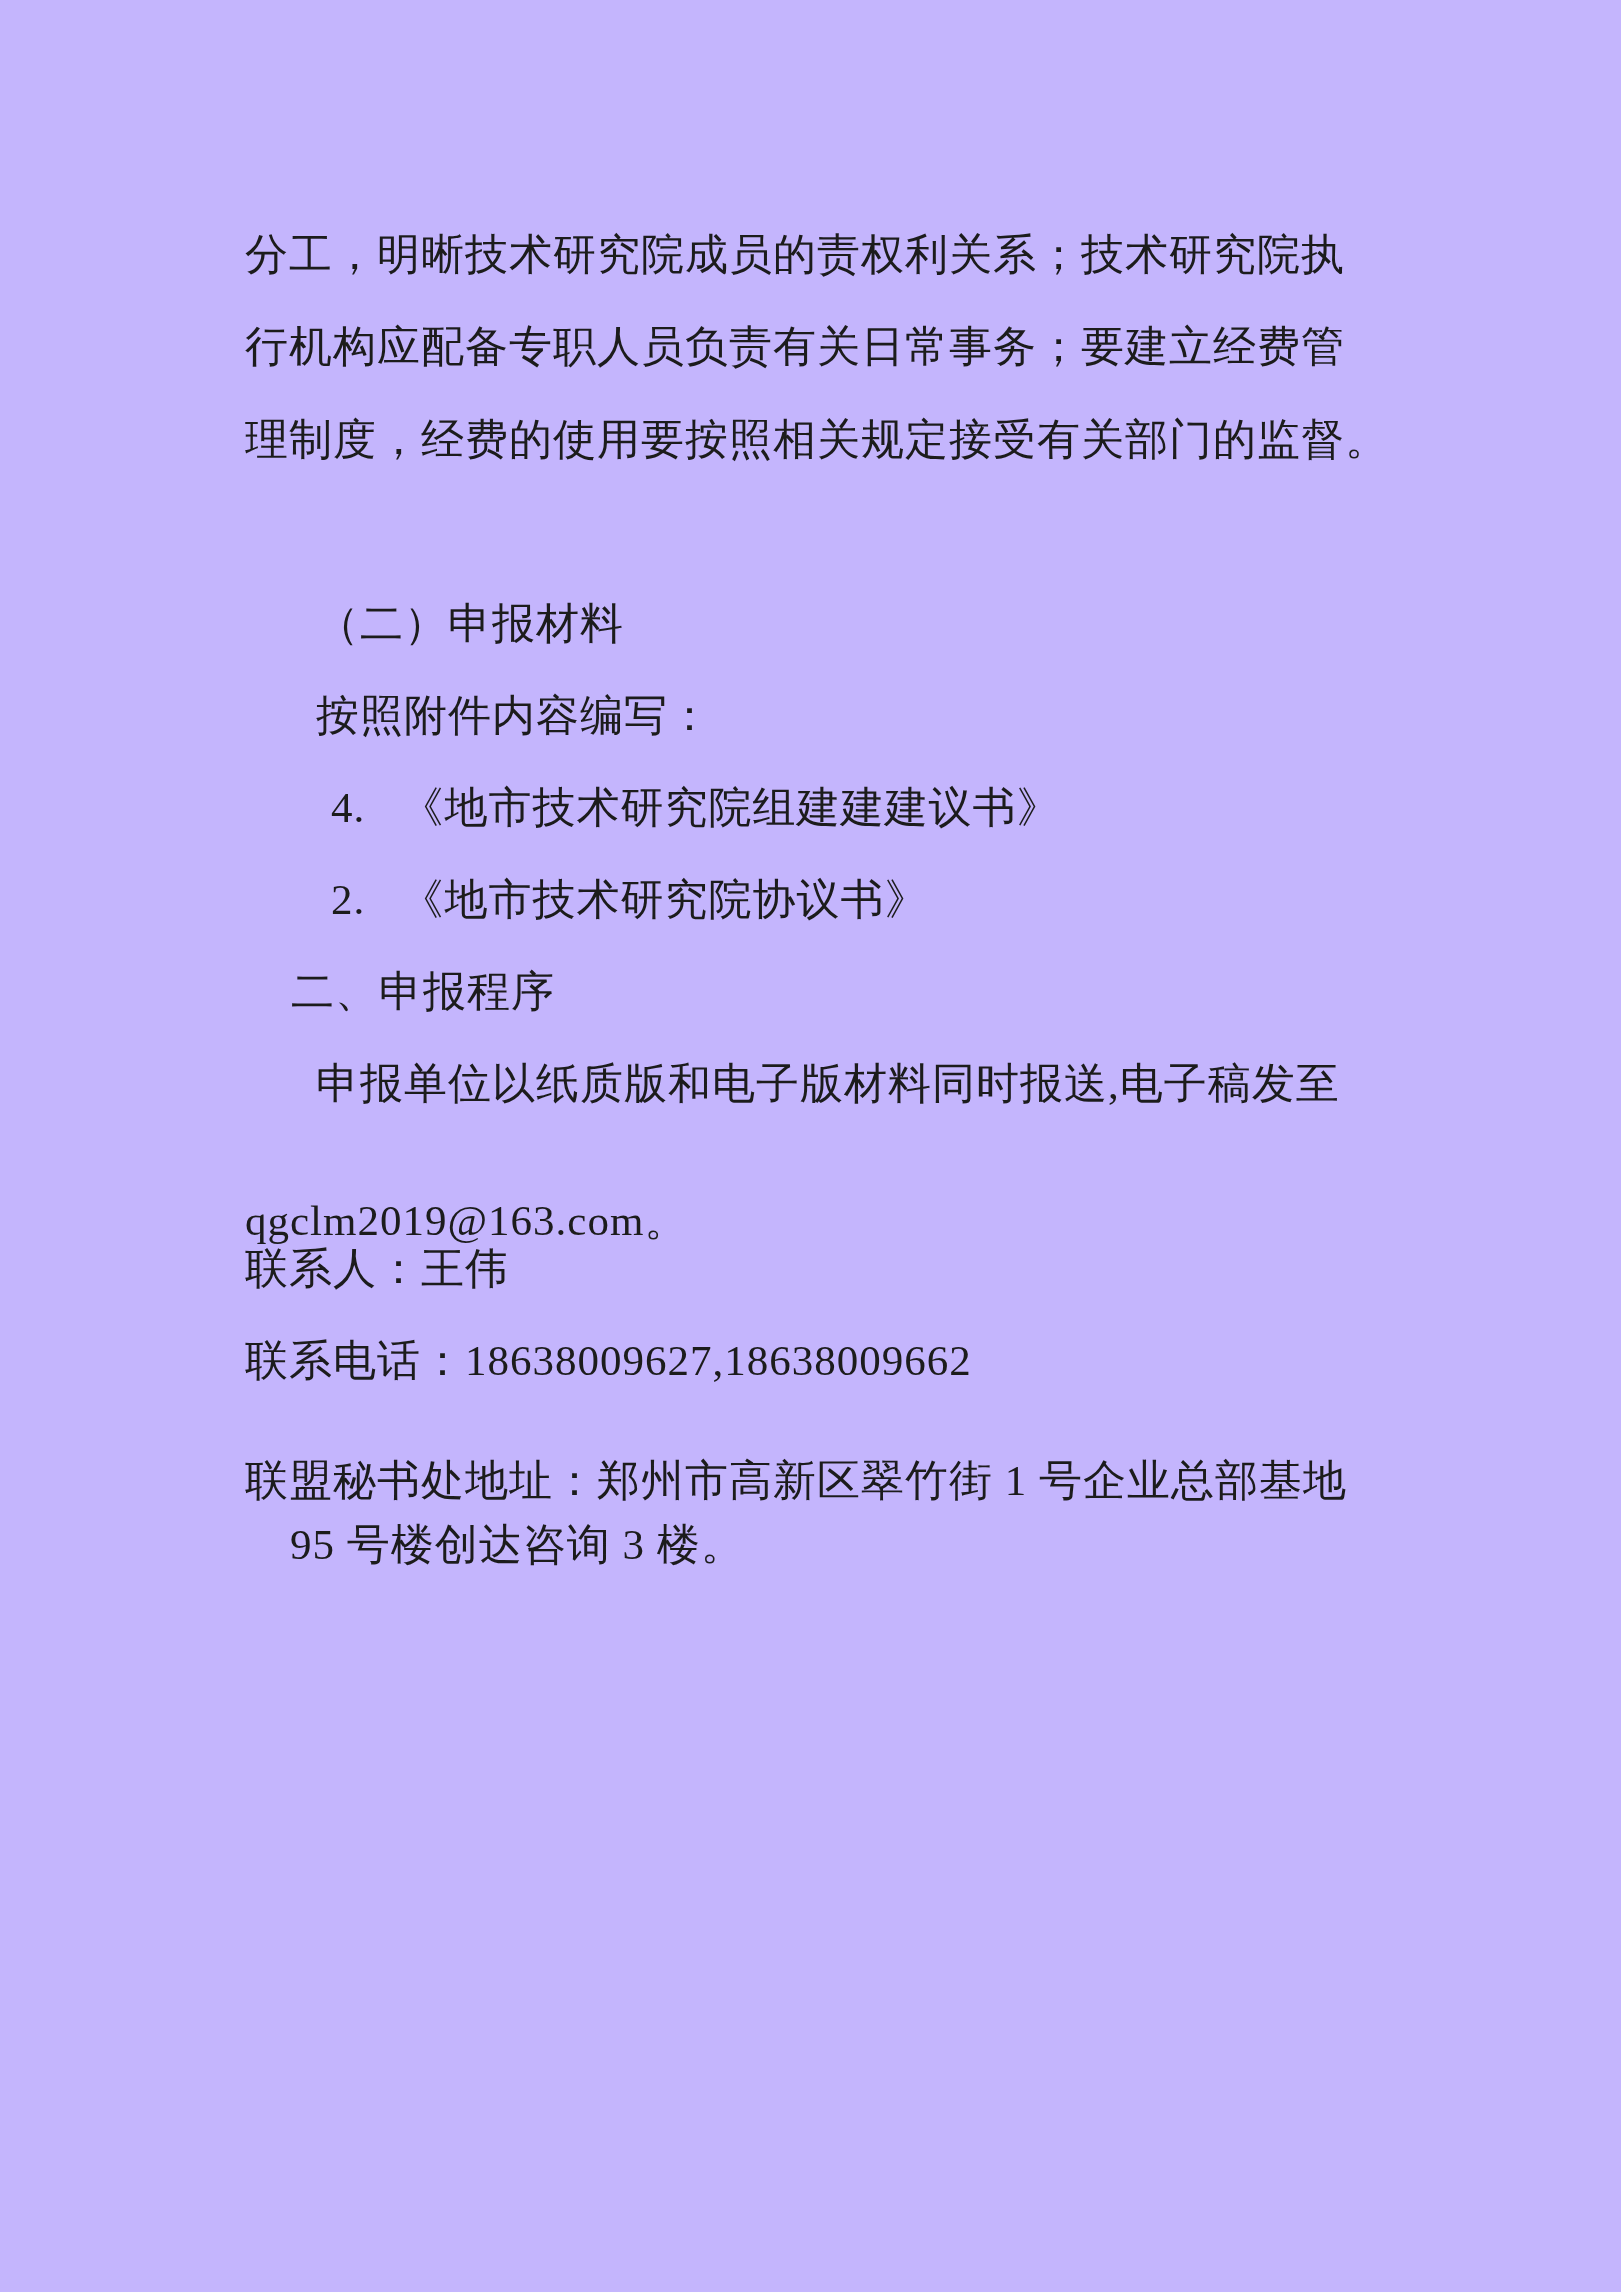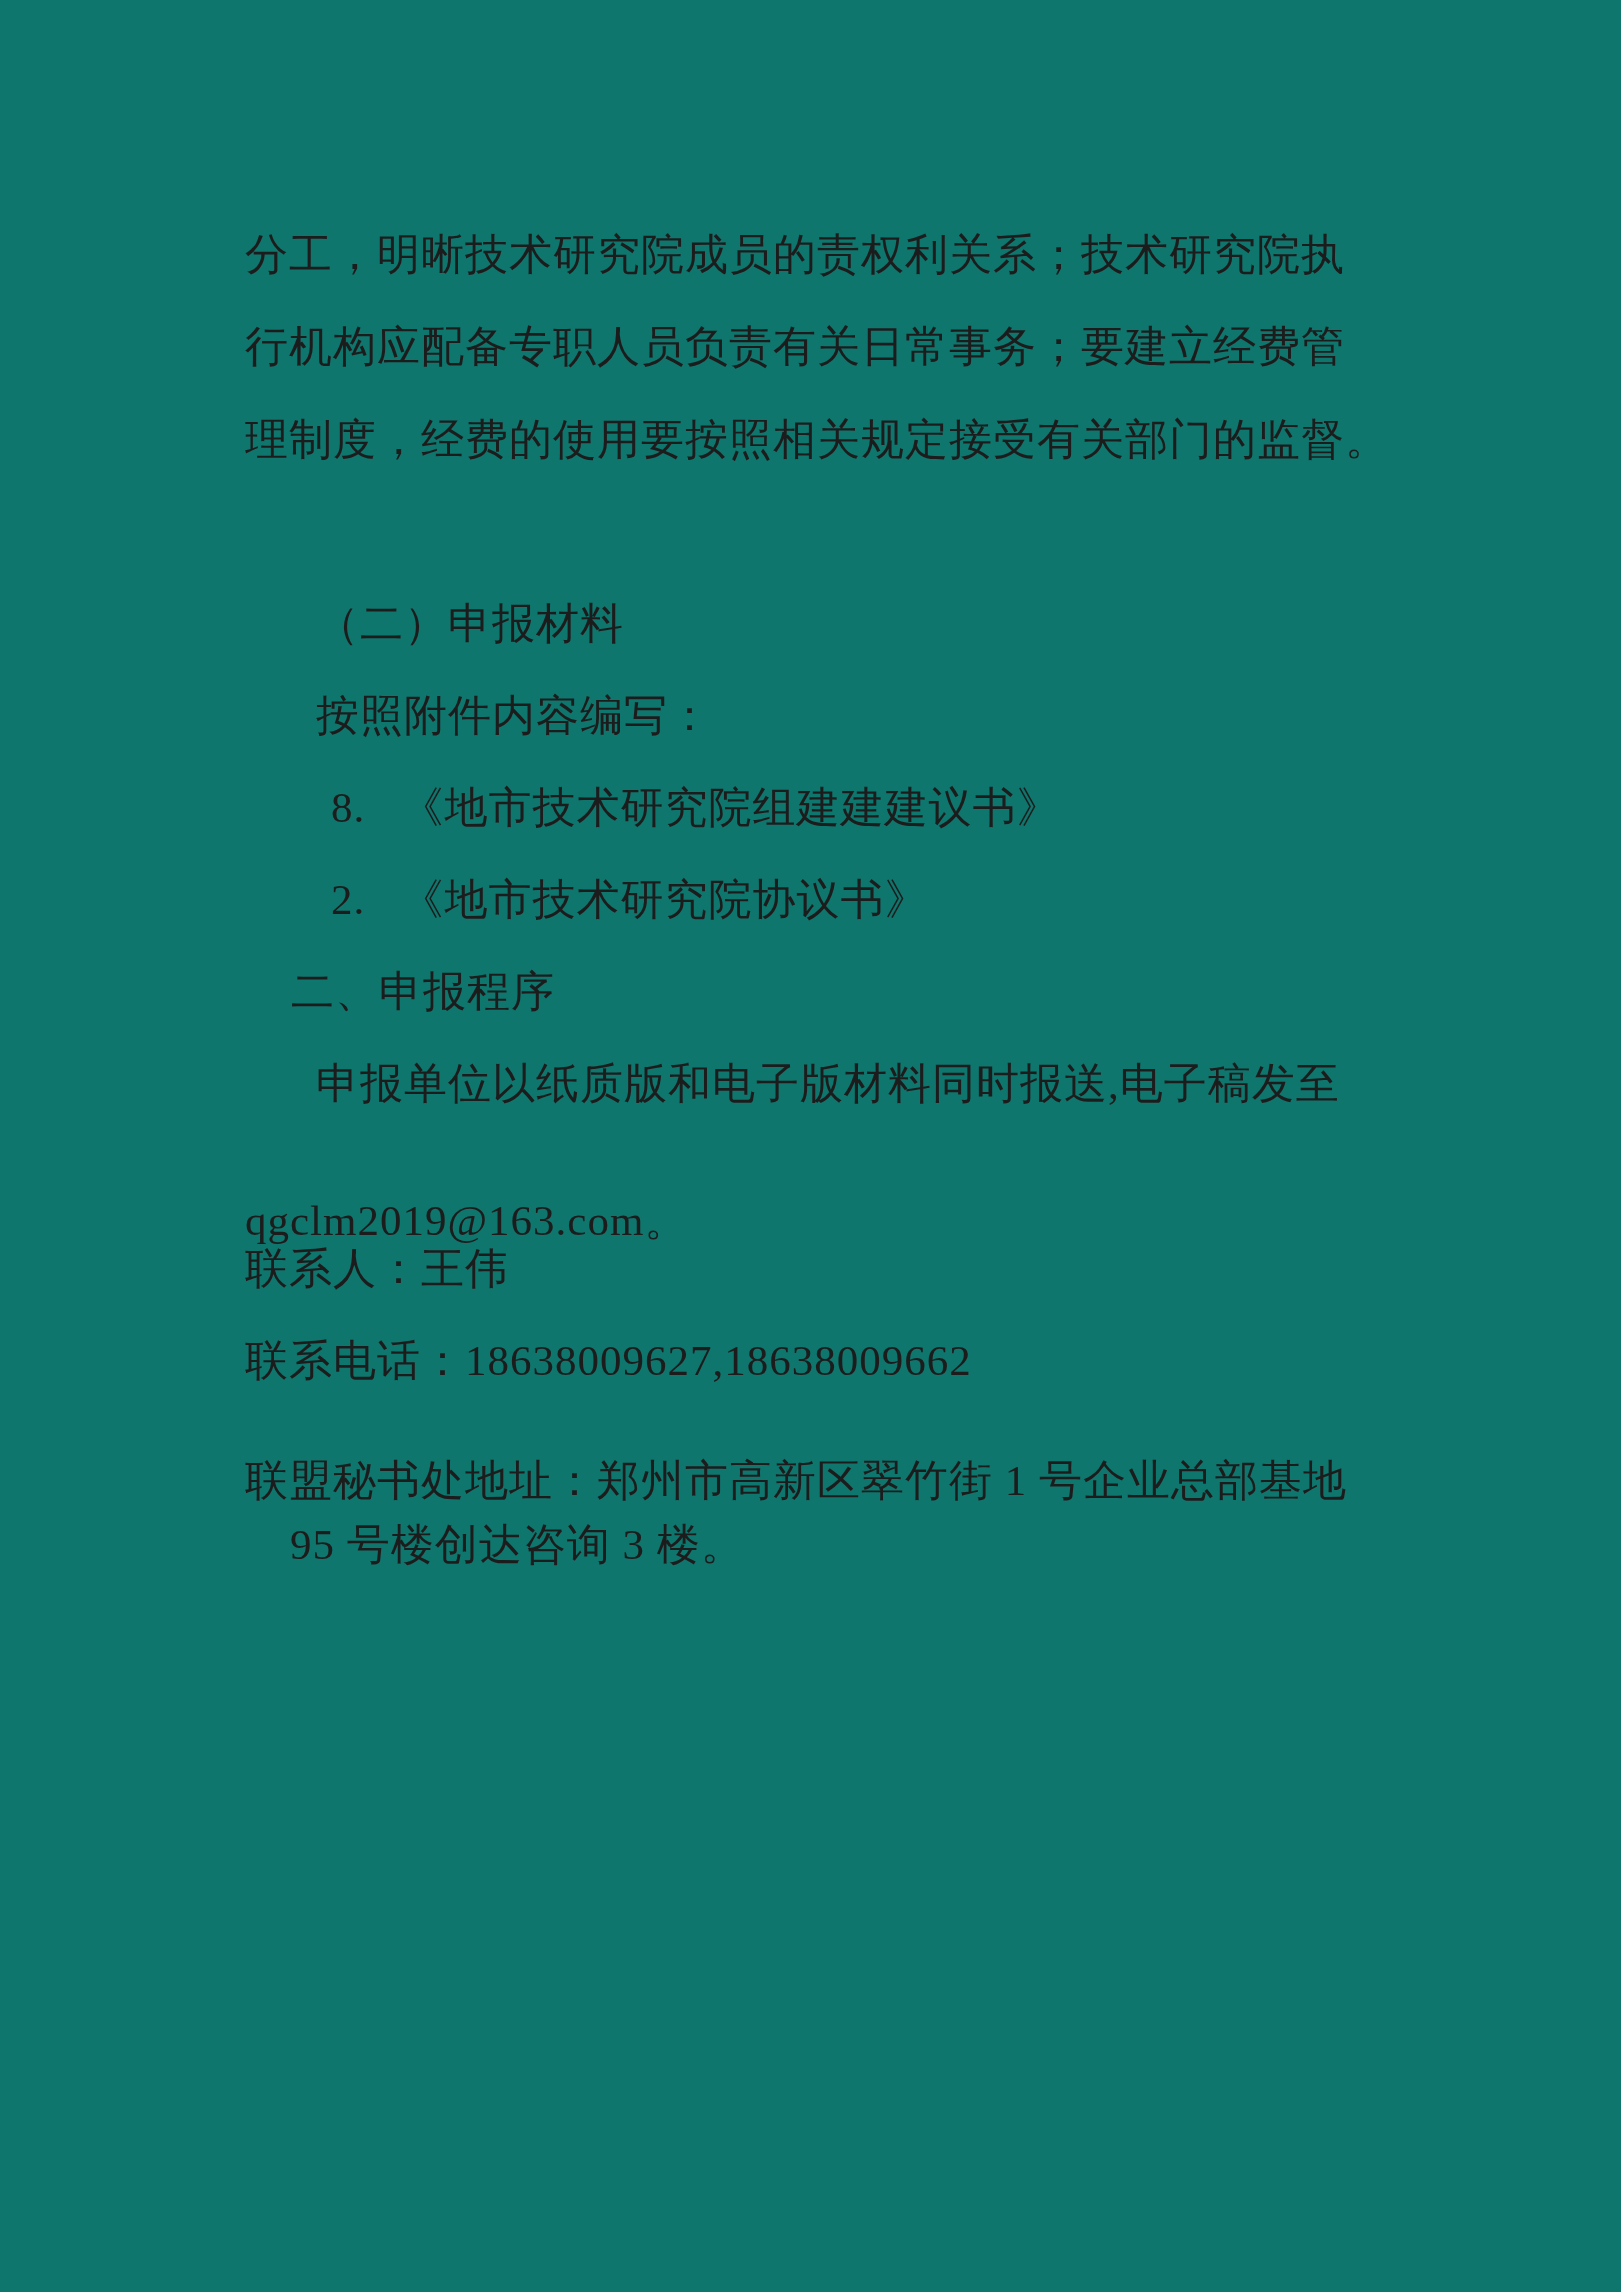--- a/index.html
+++ b/index.html
@@ -4,21 +4,21 @@
 <style>
   html, body {
     margin: 0;
     padding: 0;
     background: #ffffff;
   }
   .page {
     position: relative;
     width: 1621px;
     height: 2293px;
-    background: #0f766e;
+    background: #c4b5fd;
     overflow: hidden;
     font-family: "Liberation Serif", "DejaVu Serif", serif;
     color: #1c1c1c;
   }
   .doc-body {
     position: absolute;
     left: 0;
     top: 0;
     width: 100%;
     height: 100%;
@@ -39,21 +39,21 @@
 </head>
 <body>
 
 <div class="page">
   <div class="doc-body" id="doc-body">
       <div class="text-line kind-body" style="top: 233px;">分工，明晰技术研究院成员的责权利关系；技术研究院执</div>
       <div class="text-line kind-body" style="top: 325px;">行机构应配备专职人员负责有关日常事务；要建立经费管</div>
       <div class="text-line kind-body" style="top: 418px;">理制度，经费的使用要按照相关规定接受有关部门的监督。</div>
       <div class="text-line kind-indent" style="top: 602px;">（二）申报材料</div>
       <div class="text-line kind-indent" style="top: 694px;">按照附件内容编写：</div>
-      <div class="text-line kind-list" style="top: 786px;">8.   《地市技术研究院组建建建议书》</div>
+      <div class="text-line kind-list" style="top: 786px;">4.   《地市技术研究院组建建建议书》</div>
       <div class="text-line kind-list" style="top: 878px;">2.   《地市技术研究院协议书》</div>
       <div class="text-line kind-heading" style="top: 970px;">二、申报程序</div>
       <div class="text-line kind-indent" style="top: 1062px;">申报单位以纸质版和电子版材料同时报送,电子稿发至</div>
       <div class="text-line kind-body" style="top: 1155px; margin-top: 44px;">qgclm2019@163.com。</div>
       <div class="text-line kind-body" style="top: 1247px;">联系人：王伟</div>
       <div class="text-line kind-body" style="top: 1339px;">联系电话：18638009627,18638009662</div>
       <div class="text-line kind-body" style="top: 1431px; margin-top: 28px;">联盟秘书处地址：郑州市高新区翠竹街 1 号企业总部基地</div>
       <div class="text-line kind-body" style="top: 1523px; margin-left: 45px;">95 号楼创达咨询 3 楼。</div>
     </div>
 </div>

